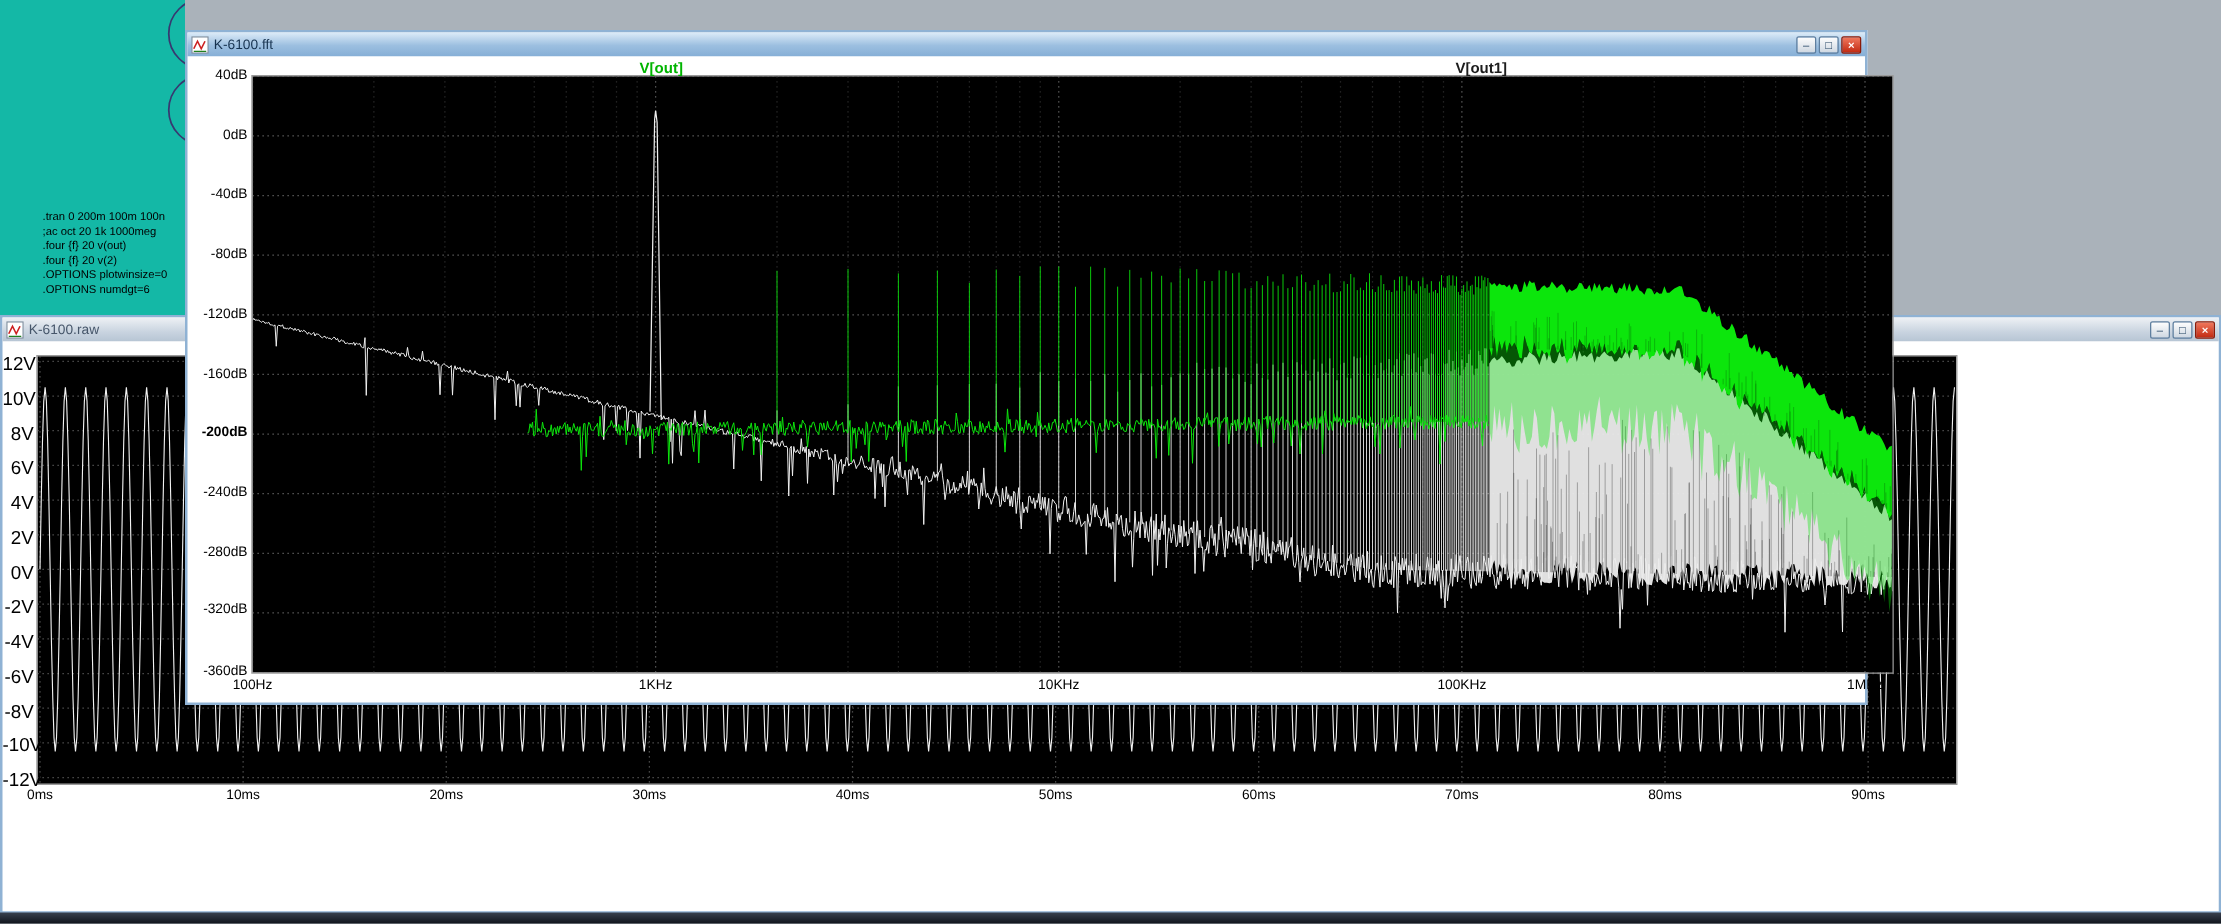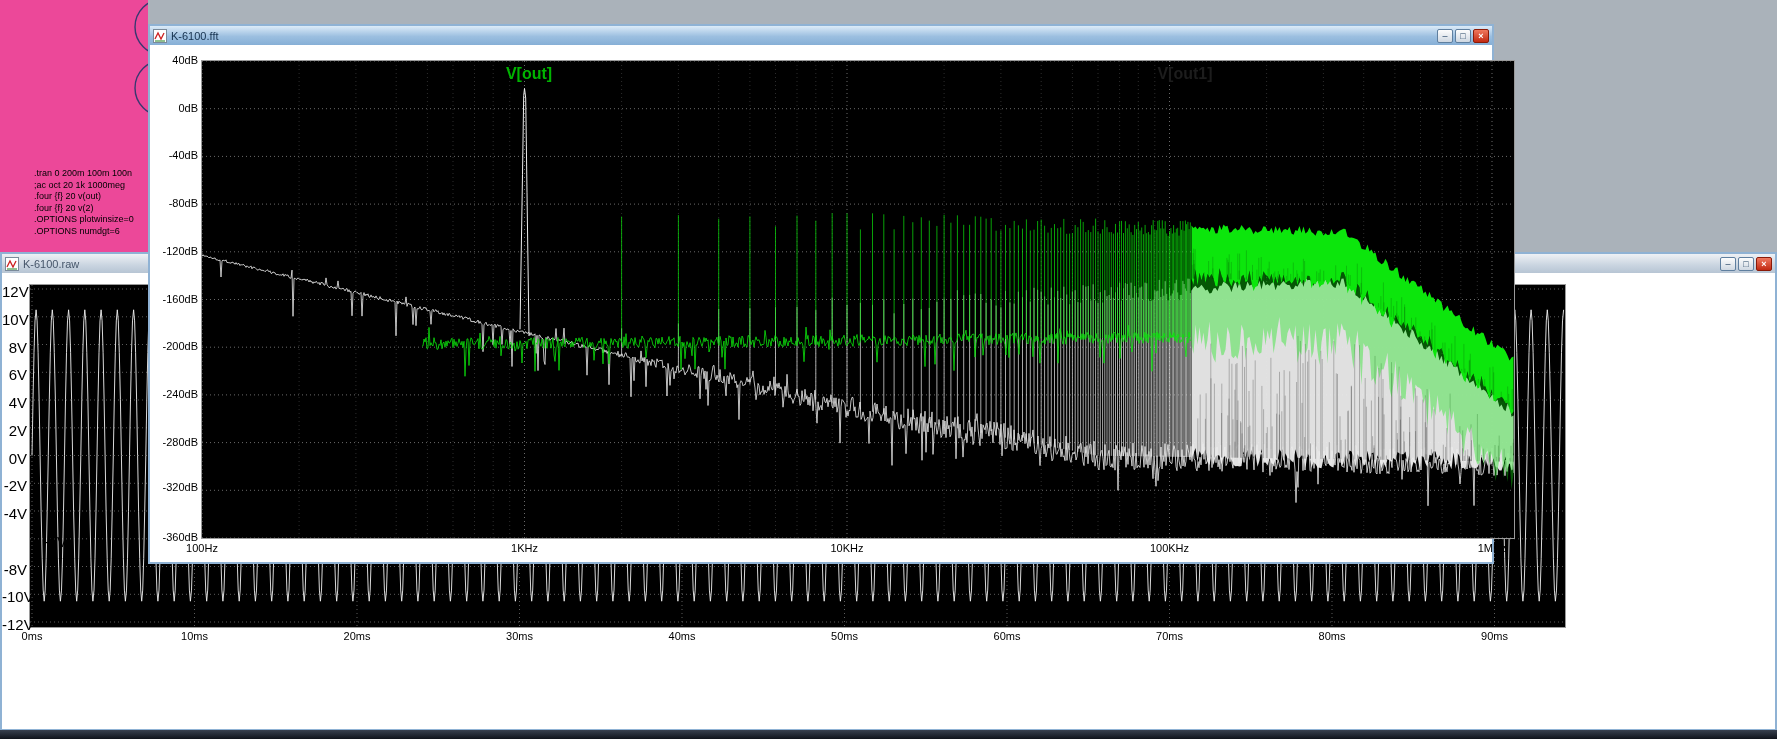--- a/index.html
+++ b/index.html
@@ -23,24 +23,24 @@
 
   
   .plot{position:absolute;background:#000;outline:1px solid #9a9a9a;}
   #fft-plot{left:52px;top:35px;width:1312px;height:477px;}
   #raw-plot{left:28px;top:31px;width:1535px;height:342px;}
   svg{display:block}
 
   .ylab{position:absolute;font-size:11px;color:#000;text-align:right;width:46px;}
   .ylab-raw{position:absolute;font-size:15px;color:#000;text-align:right;width:25px;}
   .xlab{position:absolute;font-size:11px;color:#000;transform:translateX(-50%);white-space:nowrap;}
-  .trace-label{position:absolute;top:39px;font-size:16px;font-weight:bold;transform:translateX(-50%);white-space:nowrap;}
+  .trace-label{position:absolute;top:21px;font-size:12px;font-weight:bold;transform:translateX(-50%);white-space:nowrap;}
 
   
-  #schematic-area{position:absolute;left:0;top:0;width:148px;height:252px;background:#ec4899;overflow:hidden;z-index:0;}
+  #schematic-area{position:absolute;left:0;top:0;width:148px;height:252px;background:#14b8a6;overflow:hidden;z-index:0;}
   #directives{position:absolute;left:34px;top:168px;font-size:9px;line-height:11.5px;color:#000;white-space:pre;}
   #raw-window{left:0;top:252px;width:1777px;height:479px;z-index:1;}
   #fft-window{left:148px;top:0;width:1346px;height:540px;z-index:2;margin-top:24px;}
   #taskbar{position:absolute;left:0;top:730px;width:1777px;height:9px;z-index:3;
            background:linear-gradient(#39414f,#10141c);}
 </style>
 </head>
 <body>
 
 <div id="schematic-area">
@@ -74,21 +74,21 @@
   </div>
 <span class="ylab-raw" style="position: absolute; left: 0px; top: 29px;">12V</span>
     <span class="ylab-raw" style="position: absolute; left: 0px; top: 56.75px;">10V</span>
     <span class="ylab-raw" style="position: absolute; left: 0px; top: 84.5px;">8V</span>
     <span class="ylab-raw" style="position: absolute; left: 0px; top: 112.25px;">6V</span>
     <span class="ylab-raw" style="position: absolute; left: 0px; top: 140px;">4V</span>
     <span class="ylab-raw" style="position: absolute; left: 0px; top: 167.75px;">2V</span>
     <span class="ylab-raw" style="position: absolute; left: 0px; top: 195.5px;">0V</span>
     <span class="ylab-raw" style="position: absolute; left: 0px; top: 223.25px;">-2V</span>
     <span class="ylab-raw" style="position: absolute; left: 0px; top: 251px;">-4V</span>
-    <span class="ylab-raw" style="position: absolute; left: 0px; top: 278.75px; padding-left: 40px;">-6V</span>
+    <span class="ylab-raw" style="position: absolute; left: 0px; top: 278.75px;">-6V</span>
     <span class="ylab-raw" style="position: absolute; left: 0px; top: 306.5px;">-8V</span>
     <span class="ylab-raw" style="position: absolute; left: 0px; top: 334.25px;">-10V</span>
     <span class="ylab-raw" style="position: absolute; left: 0px; top: 362px;">-12V</span>
     <span class="xlab" style="position: absolute; left: 30px; top: 376px;">0ms</span>
     <span class="xlab" style="position: absolute; left: 192.5px; top: 376px;">10ms</span>
     <span class="xlab" style="position: absolute; left: 355px; top: 376px;">20ms</span>
     <span class="xlab" style="position: absolute; left: 517.5px; top: 376px;">30ms</span>
     <span class="xlab" style="position: absolute; left: 680px; top: 376px;">40ms</span>
     <span class="xlab" style="position: absolute; left: 842.5px; top: 376px;">50ms</span>
     <span class="xlab" style="position: absolute; left: 1005px; top: 376px;">60ms</span>
@@ -127,21 +127,21 @@
         <polygon points="989.5,164.5 991.5,167.0 993.5,165.4 995.5,168.2 997.5,165.7 999.5,167.2 1001.5,166.8 1003.5,168.8 1005.5,166.6 1007.5,171.1 1009.5,166.1 1011.5,166.7 1013.5,172.5 1015.5,172.2 1017.5,164.0 1019.5,168.9 1021.5,163.4 1023.5,165.4 1025.5,164.7 1027.5,171.8 1029.5,171.1 1031.5,168.6 1033.5,167.1 1035.5,169.4 1037.5,168.3 1039.5,164.1 1041.5,166.8 1043.5,169.6 1045.5,167.5 1047.5,166.1 1049.5,168.8 1051.5,173.3 1053.5,170.1 1055.5,171.8 1057.5,170.8 1059.5,169.4 1061.5,165.2 1063.5,165.8 1065.5,169.9 1067.5,170.1 1069.5,166.7 1071.5,172.5 1073.5,165.1 1075.5,170.0 1077.5,165.9 1079.5,172.0 1081.5,168.7 1083.5,168.1 1085.5,169.3 1087.5,165.8 1089.5,172.6 1091.5,173.8 1093.5,169.0 1095.5,170.1 1097.5,165.1 1099.5,172.0 1101.5,165.5 1103.5,172.4 1105.5,170.8 1107.5,166.4 1109.5,171.1 1111.5,172.4 1113.5,174.8 1115.5,169.8 1117.5,169.5 1119.5,170.5 1121.5,174.6 1123.5,172.3 1125.5,173.9 1127.5,173.7 1129.5,167.9 1131.5,173.1 1133.5,173.2 1135.5,171.3 1137.5,169.8 1139.5,168.7 1141.5,167.7 1143.5,168.1 1145.5,175.5 1147.5,176.7 1149.5,176.6 1151.5,176.9 1153.5,177.8 1155.5,178.6 1157.5,181.3 1159.5,187.7 1161.5,188.6 1163.5,188.8 1165.5,183.4 1167.5,190.6 1169.5,188.4 1171.5,192.4 1173.5,191.4 1175.5,199.8 1177.5,201.6 1179.5,203.2 1181.5,202.0 1183.5,197.7 1185.5,201.7 1187.5,209.1 1189.5,209.7 1191.5,209.5 1193.5,206.7 1195.5,206.4 1197.5,216.4 1199.5,218.0 1201.5,214.3 1203.5,220.9 1205.5,216.0 1207.5,222.9 1209.5,219.9 1211.5,219.8 1213.5,220.9 1215.5,225.4 1217.5,225.6 1219.5,224.6 1221.5,232.6 1223.5,230.4 1225.5,236.1 1227.5,230.8 1229.5,236.6 1231.5,236.5 1233.5,241.5 1235.5,237.6 1237.5,239.0 1239.5,241.1 1241.5,249.9 1243.5,247.3 1245.5,244.6 1247.5,250.0 1249.5,249.3 1251.5,253.2 1253.5,255.4 1255.5,254.7 1257.5,253.7 1259.5,260.5 1261.5,265.3 1263.5,267.3 1265.5,266.9 1267.5,269.4 1269.5,270.5 1271.5,265.2 1273.5,274.6 1275.5,272.0 1277.5,272.9 1279.5,271.6 1281.5,272.1 1283.5,277.5 1285.5,283.9 1287.5,283.4 1289.5,278.7 1291.5,285.9 1293.5,287.1 1295.5,283.7 1297.5,285.5 1299.5,286.9 1301.5,287.3 1303.5,290.3 1305.5,294.4 1307.5,299.4 1309.5,296.4 1311.5,295.6 1311.5,350.6 1309.5,353.6 1307.5,348.8 1305.5,341.8 1303.5,342.5 1301.5,338.1 1299.5,336.1 1297.5,337.1 1295.5,337.5 1293.5,340.2 1291.5,339.9 1289.5,327.9 1287.5,338.2 1285.5,331.9 1283.5,325.5 1281.5,325.5 1279.5,314.7 1277.5,326.4 1275.5,327.7 1273.5,320.5 1271.5,312.5 1269.5,316.0 1267.5,320.9 1265.5,310.3 1263.5,321.4 1261.5,318.7 1259.5,312.7 1257.5,308.6 1255.5,299.0 1253.5,306.7 1251.5,304.4 1249.5,300.4 1247.5,301.0 1245.5,299.3 1243.5,303.2 1241.5,293.9 1239.5,287.2 1237.5,289.0 1235.5,287.7 1233.5,298.1 1231.5,292.9 1229.5,283.8 1227.5,274.9 1225.5,284.5 1223.5,278.9 1221.5,282.8 1219.5,275.6 1217.5,275.7 1215.5,277.0 1213.5,269.1 1211.5,263.6 1209.5,268.2 1207.5,269.9 1205.5,262.0 1203.5,267.7 1201.5,261.0 1199.5,265.0 1197.5,263.1 1195.5,258.8 1193.5,253.9 1191.5,261.3 1189.5,266.7 1187.5,262.1 1185.5,245.4 1183.5,251.3 1181.5,255.2 1179.5,254.4 1177.5,249.3 1175.5,253.4 1173.5,248.1 1171.5,242.8 1169.5,242.3 1167.5,241.4 1165.5,229.3 1163.5,235.4 1161.5,236.9 1159.5,244.6 1157.5,226.3 1155.5,222.7 1153.5,233.9 1151.5,228.8 1149.5,230.6 1147.5,227.2 1145.5,232.6 1143.5,216.1 1141.5,211.1 1139.5,211.6 1137.5,221.0 1135.5,218.8 1133.5,220.3 1131.5,222.8 1129.5,216.7 1127.5,221.6 1125.5,223.9 1123.5,218.7 1121.5,223.6 1119.5,224.0 1117.5,226.7 1115.5,219.7 1113.5,223.2 1111.5,222.5 1109.5,227.4 1107.5,215.1 1105.5,214.8 1103.5,221.6 1101.5,219.1 1099.5,223.0 1097.5,216.8 1095.5,224.2 1093.5,215.7 1091.5,220.2 1089.5,222.7 1087.5,219.4 1085.5,220.4 1083.5,222.3 1081.5,213.7 1079.5,222.0 1077.5,212.7 1075.5,223.0 1073.5,215.4 1071.5,223.0 1069.5,212.8 1067.5,219.1 1065.5,215.3 1063.5,213.9 1061.5,210.2 1059.5,220.6 1057.5,215.3 1055.5,225.3 1053.5,225.9 1051.5,230.2 1049.5,222.2 1047.5,209.4 1045.5,220.0 1043.5,221.3 1041.5,213.7 1039.5,215.5 1037.5,224.9 1035.5,220.5 1033.5,222.3 1031.5,219.0 1029.5,225.6 1027.5,221.4 1025.5,212.9 1023.5,222.1 1021.5,220.3 1019.5,214.7 1017.5,207.3 1015.5,225.5 1013.5,225.2 1011.5,217.5 1009.5,213.0 1007.5,216.5 1005.5,213.0 1003.5,221.9 1001.5,211.8 999.5,219.5 997.5,211.8 995.5,224.7 993.5,208.5 991.5,224.1 989.5,217.7" fill="#0ce60c"></polygon>
         <path d="M1091.3 219.8L1091.3 201.5M992.1 217.6L992.1 202.9M1050.5 218.9L1050.5 210.8M1026.6 218.3L1026.6 201.2M1024.9 218.3L1024.9 196.9M1059.2 219.1L1059.2 196.0M1010.9 218.0L1010.9 207.4M1307.3 346.1L1307.3 341.6M1159.6 233.6L1159.6 206.3M1044.3 218.7L1044.3 215.6M1146.4 223.5L1146.4 213.5M1261.9 311.5L1261.9 282.9M1194.8 260.4L1194.8 240.1M1063.3 219.2L1063.3 212.8M1147.5 224.4L1147.5 223.5M1300.4 340.8L1300.4 335.7M1072.8 219.4L1072.8 210.5M1102.6 220.0L1102.6 200.0M1067.2 219.2L1067.2 200.7M1035.8 218.6L1035.8 192.5M1042.9 218.7L1042.9 217.1M1054.9 219.0L1054.9 208.7M1189.2 256.1L1189.2 237.0M1079.3 219.5L1079.3 216.4M1028.6 218.4L1028.6 212.5M1044.4 218.7L1044.4 189.3M1213.8 274.9L1213.8 256.4M1195.6 261.0L1195.6 259.7M1186.7 254.2L1186.7 251.4M1202.6 266.3L1202.6 243.4M1202.7 266.4L1202.7 245.9M1268.3 316.4L1268.3 292.7M1291.0 333.7L1291.0 305.7M1249.7 302.2L1249.7 282.5M1075.4 219.4L1075.4 214.7M1105.5 220.1L1105.5 217.5M1056.8 219.0L1056.8 196.9M1243.0 297.1L1243.0 281.5M1081.9 219.6L1081.9 217.5M1148.2 224.9L1148.2 214.0M994.3 217.6L994.3 217.6M1076.3 219.4L1076.3 210.2M1209.5 271.6L1209.5 256.8M1196.3 261.5L1196.3 254.5M1050.5 218.9L1050.5 203.9M1256.3 307.3L1256.3 306.2M1229.8 287.1L1229.8 261.5M1037.1 218.6L1037.1 209.6M1114.7 220.3L1114.7 210.3M1029.3 218.4L1029.3 200.9M1227.5 285.3L1227.5 269.3M1280.1 325.4L1280.1 324.3M992.0 217.6L992.0 199.0M1219.1 278.9L1219.1 275.5M1267.8 316.0L1267.8 298.7M1128.8 220.6L1128.8 217.3M1240.8 295.4L1240.8 281.6M1178.9 248.3L1178.9 235.1M1002.2 217.8L1002.2 211.2M1246.9 300.1L1246.9 287.4M1181.4 250.2L1181.4 221.4M1071.7 219.3L1071.7 212.3M1270.2 317.8L1270.2 314.9M1100.0 220.0L1100.0 210.6M1027.2 218.4L1027.2 193.3M1230.1 287.3L1230.1 268.2M1267.2 315.6L1267.2 299.6M1291.7 334.2L1291.7 311.3M1182.0 250.7L1182.0 241.4M1305.7 344.9L1305.7 325.4M1232.9 289.4L1232.9 264.6M990.2 217.5L990.2 203.8M1101.4 220.0L1101.4 197.8M1020.3 218.2L1020.3 216.2M1133.7 220.7L1133.7 204.3M1287.9 331.3L1287.9 306.4M1276.3 322.5L1276.3 317.9M1303.3 343.1L1303.3 339.4M1310.2 348.3L1310.2 328.0M1094.4 219.9L1094.4 219.8M1304.3 343.8L1304.3 339.0M1253.0 304.7L1253.0 275.0M1259.7 309.8L1259.7 307.9M1194.7 260.3L1194.7 252.4M1094.8 219.9L1094.8 209.2M1191.6 258.0L1191.6 244.9M1144.5 222.1L1144.5 204.7M1222.7 281.7L1222.7 275.5M1299.2 339.9L1299.2 330.7M991.7 217.6L991.7 187.6M1155.3 230.3L1155.3 202.6M1097.4 219.9L1097.4 215.5M1085.8 219.7L1085.8 207.2M1306.7 345.6L1306.7 332.9M1121.7 220.5L1121.7 209.7M1066.0 219.2L1066.0 207.5M993.2 217.6L993.2 188.1M1025.9 218.3L1025.9 198.8M992.3 217.6L992.3 207.8M1010.8 218.0L1010.8 195.8M1081.7 219.6L1081.7 207.6M1262.9 312.3L1262.9 307.6M1218.0 278.1L1218.0 270.5M1176.5 246.5L1176.5 242.0M1159.1 233.2L1159.1 221.9M1038.2 218.6L1038.2 218.5M991.0 217.6L991.0 192.0M1118.2 220.4L1118.2 208.4M1116.9 220.3L1116.9 211.8M1006.6 217.9L1006.6 200.0M1088.7 219.7L1088.7 212.9M1251.1 303.3L1251.1 302.3M1195.9 261.2L1195.9 255.8M1058.0 219.0L1058.0 215.0M1037.6 218.6L1037.6 192.6M1095.6 219.9L1095.6 212.7M1282.7 327.4L1282.7 318.3M1108.6 220.2L1108.6 216.5M1199.7 264.1L1199.7 236.2M1084.4 219.6L1084.4 214.9" stroke="#000" stroke-width="0.6" stroke-opacity="0.28" fill="none"></path>
       </svg>
   </div>
 <span class="ylab" style="position: absolute; left: 2px; top: 28px;">40dB</span>
     <span class="ylab" style="position: absolute; left: 2px; top: 75.7px;">0dB</span>
     <span class="ylab" style="position: absolute; left: 2px; top: 123.4px;">-40dB</span>
     <span class="ylab" style="position: absolute; left: 2px; top: 171.1px;">-80dB</span>
     <span class="ylab" style="position: absolute; left: 2px; top: 218.8px;">-120dB</span>
     <span class="ylab" style="position: absolute; left: 2px; top: 266.5px;">-160dB</span>
-    <span class="ylab" style="position: absolute; left: 2px; top: 314.2px;">-200dB</span>
+    <span class="ylab" style="position: absolute; left: 2px; top: 314.2px; font-weight: bold;">-200dB</span>
     <span class="ylab" style="position: absolute; left: 2px; top: 361.9px;">-240dB</span>
     <span class="ylab" style="position: absolute; left: 2px; top: 409.6px;">-280dB</span>
     <span class="ylab" style="position: absolute; left: 2px; top: 455px;">-320dB</span>
     <span class="ylab" style="position: absolute; left: 2px; top: 505px;">-360dB</span>
     <span class="xlab" style="position: absolute; left: 52px; top: 516px;">100Hz</span>
     <span class="xlab" style="position: absolute; left: 374.502px; top: 516px;">1KHz</span>
     <span class="xlab" style="position: absolute; left: 697.005px; top: 516px;">10KHz</span>
     <span class="xlab" style="position: absolute; left: 1019.51px; top: 516px;">100KHz</span>
     <span class="xlab" style="position: absolute; left: 1342.01px; top: 516px;">1MHz</span>
     <span class="trace-label" style="left: 379px; color: rgb(0, 180, 0);">V[out]</span>

